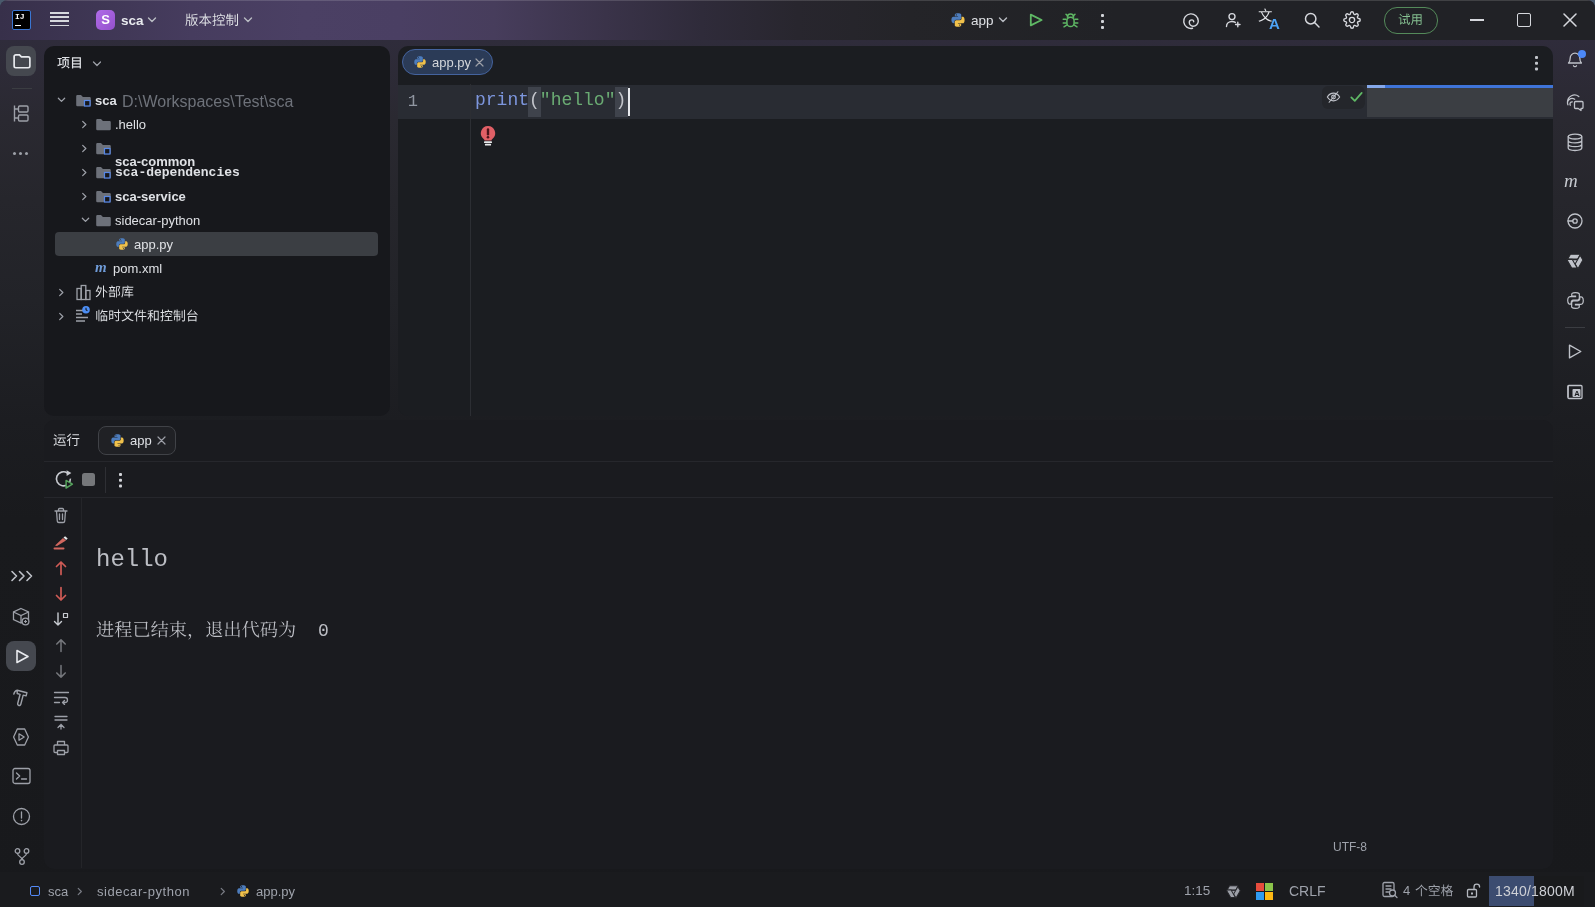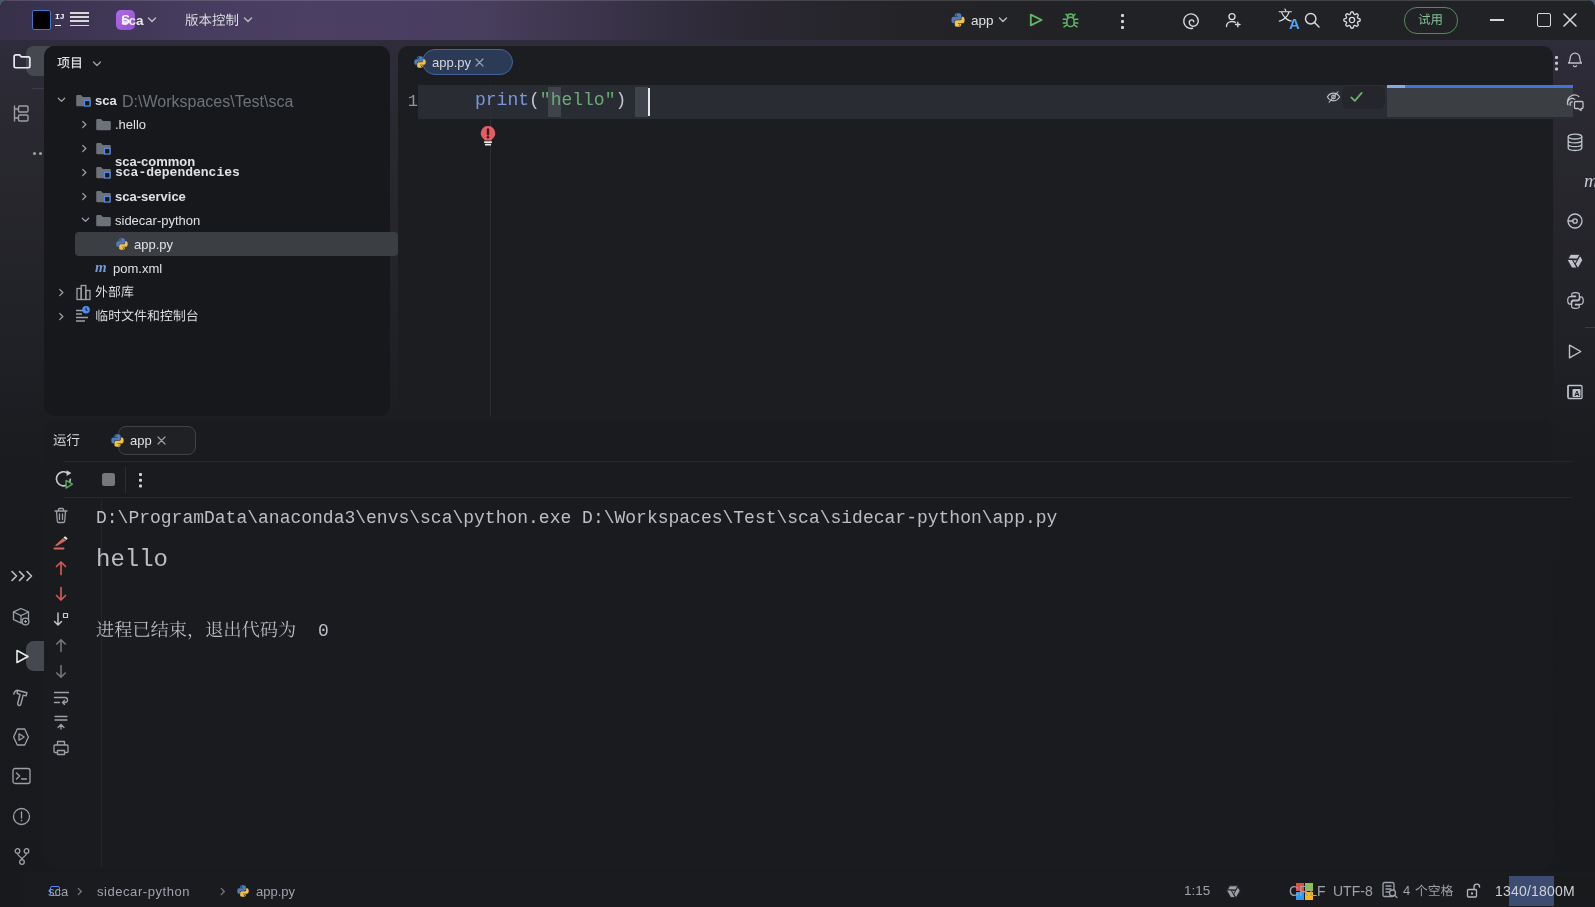--- a/index.html
+++ b/index.html
@@ -1,21 +1,21 @@
 <!DOCTYPE html>
 <html><head><meta charset="utf-8">
 <style>
 html,body{margin:0;padding:0;width:1595px;height:907px;overflow:hidden;background:#49596c;}
 body{font-family:"Liberation Sans",sans-serif;-webkit-font-smoothing:antialiased;}
 #win{position:absolute;inset:0;border-radius:8px 8px 0 0;overflow:hidden;
  background:linear-gradient(180deg,#2f2c3b 40px,#2a2931 120px,#26262c 200px,#222328 300px,#1c1d21 420px,#191a1d 520px,#18191c 907px);}
 #titlebar{position:absolute;left:0;top:0;width:1595px;height:40px;
  background:linear-gradient(90deg,#37304a 0%,#463c5e 12%,#4b4064 19%,#4a3f63 25%,#473d5c 31%,#3a3349 38%,#2f2b3a 44%,#28262e 50%,#242428 57%,#212226 70%,#212226 100%);}
 #titlebar:after{content:"";position:absolute;left:0;top:0;right:0;height:1px;background:rgba(255,255,255,0.14);}
-.abs{position:absolute;margin-left:20px;}
+.abs{position:absolute;}
 .island{position:absolute;border-radius:10px;}
 #proj-island{left:44px;top:46px;width:346px;height:370px;background:#17181c;}
 #edit-island{left:398px;top:46px;width:1155px;height:370px;background:#1b1d21;}
 #run-island{left:44px;top:420px;width:1509px;height:449px;background:#1a1b1f;}
 .t{position:absolute;white-space:pre;}
 svg{display:block;}
 .ic{position:absolute;}
 .mono{font-family:"Liberation Mono",monospace;}
 .cjk{position:absolute;}
 .cjk svg{display:block;}
@@ -417,21 +417,20 @@
 <svg class="ic" style="left:53px;top:690px" width="17" height="15" viewBox="0 0 17 15" fill="none" stroke="#9da0a8" stroke-width="1.3" stroke-linecap="round" stroke-linejoin="round">
       <path d="M1.5 2.5h14M1.5 7.5H12a2.5 2.5 0 0 1 0 5H9.5M11.5 10.5l-2 2 2 2M1.5 12.5h5"></path>
     </svg>
 <svg class="ic" style="left:53px;top:715px" width="16" height="16" viewBox="0 0 16 16" fill="none" stroke="#9da0a8" stroke-width="1.3" stroke-linecap="round">
       <path d="M2 2.5h12M2 6h12M5 13.5l3-3 3 3M8 10.5V15" transform="translate(0,-1)"></path>
     </svg>
 <svg class="ic" style="left:53px;top:740px" width="16" height="16" viewBox="0 0 16 16" fill="none" stroke="#9da0a8" stroke-width="1.3" stroke-linejoin="round">
       <path d="M4.5 5V1.5h7V5M4.5 12.5H2a1 1 0 0 1-1-1V6a1 1 0 0 1 1-1h12a1 1 0 0 1 1 1v5.5a1 1 0 0 1-1 1h-2.5M4.5 10.5h7v4h-7z"></path>
     </svg>
 
-<div class="t mono" style="left:96px;top:508px;font-size:18px;color:#bcbec4;">D:\ProgramData\anaconda3\envs\sca\python.exe D:\Workspaces\Test\sca\sidecar-python\app.py</div>
 <div class="t mono" style="left:96px;top:546px;font-size:24px;color:#bcbec4;">hello</div>
 <div class="cjk" style="left:96px;top:620px;">
       <svg width="200.2" height="22.8" viewBox="0 0 200.20 22.75" style="overflow:visible">
         <path d="M1.8928 1.0555999999999983 1.6744 1.182999999999998C2.4934000000000003 2.1839999999999975 3.5672 3.785599999999997 3.8766000000000003 4.968599999999999C5.1688 5.896799999999997 6.097 3.203199999999997 1.8928 1.0555999999999983ZM15.524600000000001 3.494399999999997 14.7056 4.568199999999997H13.886600000000001V1.546999999999997C14.3598 1.474199999999998 14.5054 1.3103999999999978 14.5418 1.0555999999999983L12.7582 0.8553999999999977V4.568199999999997H9.555V1.5105999999999984C10.01 1.4559999999999977 10.1556 1.2739999999999974 10.2102 1.037399999999998L8.4084 0.8371999999999975V4.568199999999997H6.0242L6.1698 5.1141999999999985H8.4084V8.117199999999997L8.3902 9.063599999999997H5.441800000000001L5.587400000000001 9.609599999999997H8.3538C8.190000000000001 11.666199999999998 7.625800000000001 13.285999999999998 6.2244 14.669199999999998L6.4792000000000005 14.851199999999999C8.463000000000001 13.486199999999998 9.2638 11.775399999999998 9.4822 9.609599999999997H12.7582V15.196999999999997H12.976600000000001C13.413400000000001 15.196999999999997 13.886600000000001 14.923999999999998 13.886600000000001 14.760199999999998V9.609599999999997H17.1626C17.4174 9.609599999999997 17.5994 9.518599999999998 17.6358 9.318399999999997C17.0716 8.735999999999997 16.1252 7.971599999999999 16.1252 7.971599999999999L15.3062 9.063599999999997H13.886600000000001V5.1141999999999985H16.5438C16.7986 5.1141999999999985 16.980600000000003 5.0231999999999974 17.0352 4.822999999999997C16.4528 4.258799999999997 15.524600000000001 3.494399999999997 15.524600000000001 3.494399999999997ZM9.536800000000001 9.063599999999997 9.555 8.117199999999997V5.1141999999999985H12.7582V9.063599999999997ZM3.3488 13.631799999999998C2.548 14.177799999999998 1.3286 15.233399999999998 0.5096 15.815799999999998L1.5834000000000001 17.2172C1.7108 17.089799999999997 1.7654 16.9624 1.6926 16.780399999999997C2.3114 15.888599999999999 3.3488 14.614599999999998 3.7856 14.032199999999998C3.9858000000000002 13.777399999999998 4.167800000000001 13.740999999999998 4.368 14.032199999999998C5.7694 16.4346 7.3528 16.834999999999997 11.302200000000001 16.834999999999997C13.286000000000001 16.834999999999997 14.942200000000001 16.834999999999997 16.616600000000002 16.834999999999997C16.6894 16.307199999999998 16.980600000000003 15.924999999999999 17.544800000000002 15.815799999999998V15.579199999999998C15.4336 15.670199999999998 13.741000000000001 15.670199999999998 11.6844 15.670199999999998C7.8260000000000005 15.670199999999998 6.042400000000001 15.560999999999998 4.6774000000000004 13.558999999999997C4.6046000000000005 13.449799999999998 4.5318000000000005 13.395199999999999 4.4590000000000005 13.376999999999999V7.589399999999998C4.9686 7.516599999999999 5.2234 7.389199999999997 5.3508000000000004 7.243599999999997L3.7856 5.951399999999998L3.0940000000000003 6.879599999999998H0.6916L0.8008000000000001 7.407399999999997H3.3488Z M24.5336 16.234399999999997 24.6792 16.7622H35.5082C35.7448 16.7622 35.9086 16.6712 35.9632 16.489199999999997C35.399 15.924999999999999 34.4162 15.160599999999999 34.4162 15.160599999999999L33.579 16.234399999999997H30.849V13.067599999999999H34.671C34.925799999999995 13.067599999999999 35.1078 12.976599999999998 35.162400000000005 12.794599999999999C34.58 12.248599999999998 33.67 11.520599999999998 33.67 11.520599999999998L32.851 12.539799999999998H30.849V9.718799999999998H34.962199999999996C35.217 9.718799999999998 35.3808 9.627799999999997 35.4354 9.427599999999998C34.853 8.881599999999999 33.9248 8.135399999999997 33.9248 8.135399999999997L33.0876 9.190999999999999H25.589199999999998L25.7348 9.718799999999998H29.6478V12.539799999999998H25.7348L25.8804 13.067599999999999H29.6478V16.234399999999997ZM26.4264 2.001999999999997V7.862399999999997H26.5902C27.0816 7.862399999999997 27.573 7.589399999999998 27.573 7.480199999999998V6.879599999999998H33.0512V7.643999999999998H33.2332C33.6336 7.643999999999998 34.216 7.3527999999999984 34.2342 7.243599999999997V2.7117999999999984C34.561800000000005 2.657199999999998 34.8348 2.511599999999998 34.944 2.365999999999998L33.5244 1.3103999999999978L32.9056 2.001999999999997H27.664L26.4264 1.4377999999999975ZM27.573 6.333599999999997V2.529799999999998H33.0512V6.333599999999997ZM24.2606 0.7825999999999969C23.132199999999997 1.546999999999997 20.839 2.602599999999997 18.928 3.1485999999999983L19.019 3.4579999999999984C19.9836 3.330599999999997 21.0028 3.130399999999998 21.949199999999998 2.9119999999999973V6.0787999999999975H18.928L19.0736 6.6065999999999985H21.7308C21.1666 9.081799999999998 20.183799999999998 11.593399999999999 18.746 13.486199999999998L18.982599999999998 13.740999999999998C20.2202 12.557999999999998 21.203 11.192999999999998 21.949199999999998 9.664199999999997V17.417399999999997H22.1312C22.6954 17.417399999999997 23.114 17.107999999999997 23.114 17.017V8.135399999999997C23.7146 8.808799999999998 24.351599999999998 9.736999999999998 24.5336 10.501399999999997C25.6438 11.338599999999998 26.572 9.081799999999998 23.114 7.680399999999997V6.6065999999999985H25.4982C25.753 6.6065999999999985 25.935 6.515599999999997 25.9714 6.315399999999999C25.4436 5.787599999999998 24.57 5.077799999999998 24.57 5.077799999999998L23.787399999999998 6.0787999999999975H23.114V2.6207999999999974C23.787399999999998 2.438799999999997 24.387999999999998 2.238599999999998 24.8794 2.0565999999999978C25.3162 2.1839999999999975 25.6256 2.1657999999999973 25.7894 2.001999999999997Z M38.0926 2.3477999999999977 38.2564 2.893799999999997H49.8316V7.789599999999998H40.385799999999996V5.696599999999998C40.7862 5.641999999999998 40.931799999999996 5.4781999999999975 40.986399999999996 5.223399999999998L39.184599999999996 5.041399999999998V14.760199999999998C39.184599999999996 16.3618 40.294799999999995 16.834999999999997 42.4242 16.834999999999997H49.5404C52.689 16.834999999999997 53.4898 16.4346 53.4898 15.815799999999998C53.4898 15.560999999999998 53.2896 15.469999999999999 52.6526 15.287999999999998L52.6344 11.884599999999999H52.416C52.2158 12.976599999999998 51.8336 14.559999999999999 51.597 15.051399999999997C51.324 15.615599999999999 50.8144 15.706599999999998 49.4494 15.706599999999998H42.315C41.0774 15.706599999999998 40.385799999999996 15.542799999999998 40.385799999999996 14.796599999999998V8.317399999999997H49.8316V9.791599999999999H50.0136C50.414 9.791599999999999 51.0328 9.500399999999999 51.051 9.372999999999998V3.184999999999997C51.4514 3.112199999999998 51.7608 2.9301999999999975 51.9064 2.7663999999999973L50.323 1.5833999999999975L49.6314 2.3477999999999977Z M55.3462 14.760199999999998 56.147 16.38C56.329 16.307199999999998 56.4746 16.1616 56.5292 15.924999999999999C58.968 14.869399999999999 60.788000000000004 13.941199999999998 62.062000000000005 13.231399999999997L61.989200000000004 12.976599999999998C59.3138 13.777399999999998 56.583800000000004 14.505399999999998 55.3462 14.760199999999998ZM60.3694 1.692599999999997 58.6222 0.8735999999999979C58.1126 2.238599999999998 56.7476 4.804799999999998 55.6556 5.878599999999997C55.5282 5.951399999999998 55.1824 6.042399999999997 55.1824 6.042399999999997L55.8194 7.662199999999999C55.9286 7.625799999999998 56.037800000000004 7.552999999999997 56.147 7.407399999999997C57.184400000000004 7.134399999999998 58.2218 6.8249999999999975 59.022600000000004 6.588399999999998C58.0398 8.044399999999998 56.7658 9.609599999999997 55.7102 10.464999999999998C55.5646 10.574199999999998 55.1824 10.665199999999999 55.1824 10.665199999999999L55.8376 12.284999999999998C55.9468 12.248599999999998 56.074200000000005 12.175799999999999 56.1652 12.030199999999997C58.440200000000004 11.356799999999998 60.515 10.592399999999998 61.6616 10.210199999999997L61.607 9.918999999999997C59.659600000000005 10.228399999999997 57.7486 10.501399999999997 56.4382 10.683399999999999C58.2582 9.2092 60.278400000000005 7.043399999999998 61.334 5.532799999999998C61.6798 5.6237999999999975 61.9346 5.496399999999998 62.025600000000004 5.350799999999998L60.3876 4.313399999999998C60.151 4.786599999999998 59.8234 5.387199999999998 59.4048 6.0059999999999985C58.2218 6.0787999999999975 57.0752 6.115199999999998 56.238 6.133399999999998C57.512 4.950399999999998 58.9134 3.2213999999999974 59.696 1.9655999999999967C60.0782 2.0201999999999973 60.2966 1.8563999999999972 60.3694 1.692599999999997ZM63.991200000000006 15.542799999999998V11.229399999999998H69.524V15.542799999999998ZM62.8628 10.119199999999998V17.453799999999998H63.0448C63.6454 17.453799999999998 63.991200000000006 17.198999999999998 63.991200000000006 17.089799999999997V16.0888H69.524V17.3446H69.706C70.25200000000001 17.3446 70.707 17.071599999999997 70.707 16.9988V11.320399999999998C71.071 11.265799999999999 71.253 11.156599999999997 71.38040000000001 11.011L70.07000000000001 9.991799999999998L69.46940000000001 10.7016H64.2096ZM70.7798 3.2213999999999974 69.9426 4.2769999999999975H67.4128V1.4923999999999982C67.8678 1.4195999999999973 68.0498 1.2557999999999971 68.0862 0.9827999999999975L66.248 0.8007999999999971V4.2769999999999975H61.5706L61.7162 4.804799999999998H66.248V8.117199999999997H62.3714L62.517 8.663199999999998H71.2894C71.5442 8.663199999999998 71.708 8.572199999999999 71.7626 8.371999999999998C71.1802 7.825999999999997 70.2156 7.079799999999997 70.2156 7.079799999999997L69.3966 8.117199999999997H67.4128V4.804799999999998H71.87180000000001C72.09020000000001 4.804799999999998 72.2722 4.713799999999997 72.3268 4.5135999999999985C71.7444 3.9675999999999974 70.7798 3.2213999999999974 70.7798 3.2213999999999974Z M76.076 5.951399999999998V11.538799999999998H76.258C76.7676 11.538799999999998 77.2772 11.265799999999999 77.2772 11.138399999999997V10.555999999999997H80.444C78.93339999999999 12.903799999999999 76.4036 15.142399999999999 73.45519999999999 16.598399999999998L73.6554 16.889599999999998C76.7858 15.670199999999998 79.443 13.831999999999997 81.2448 11.575199999999999V17.435599999999997H81.4814C81.9182 17.435599999999997 82.446 17.126199999999997 82.446 16.9442V10.555999999999997H82.4642C83.9748 13.285999999999998 86.59559999999999 15.506399999999998 89.1982 16.7258C89.3802 16.1616 89.7988 15.797599999999997 90.3084 15.724799999999998L90.34479999999999 15.524599999999998C87.7058 14.669199999999998 84.63 12.776399999999999 82.9192 10.555999999999997H86.5046V11.411399999999997H86.70479999999999C87.1052 11.411399999999997 87.7058 11.138399999999997 87.724 11.011V6.715799999999998C88.0698 6.642999999999997 88.36099999999999 6.497399999999997 88.4884 6.351799999999997L86.996 5.223399999999998L86.3408 5.951399999999998H82.446V3.8401999999999976H89.5804C89.8534 3.8401999999999976 90.0172 3.7491999999999983 90.0718 3.5489999999999977C89.4166 2.966599999999998 88.3792 2.1839999999999975 88.3792 2.1839999999999975L87.4692 3.3123999999999985H82.446V1.474199999999998C82.901 1.401399999999997 83.0466 1.2193999999999967 83.10119999999999 0.9645999999999972L81.2448 0.7643999999999966V3.3123999999999985H73.7828L73.9466 3.8401999999999976H81.2448V5.951399999999998H77.3682L76.076 5.368999999999998ZM81.2448 10.028199999999998H77.2772V6.479199999999997H81.2448ZM82.446 10.028199999999998V6.479199999999997H86.5046V10.028199999999998Z M94.276 16.489199999999997C93.5298 16.216199999999997 92.638 15.906799999999999 92.638 14.978599999999998C92.638 14.396199999999999 93.0748 13.868399999999998 93.821 13.868399999999998C94.6764 13.868399999999998 95.1678 14.5964 95.1678 15.579199999999998C95.1678 16.926 94.5672 18.673199999999998 92.6744 19.583199999999998L92.3832 19.1282C93.7846 18.345599999999997 94.2032 17.2718 94.276 16.489199999999997Z M111.2566 1.0737999999999968 111.0382 1.2011999999999983C111.839 2.2021999999999977 112.8764 3.785599999999997 113.1858 4.968599999999999C114.47800000000001 5.914999999999997 115.388 3.2213999999999974 111.2566 1.0737999999999968ZM117.4992 14.414399999999999C119.28280000000001 13.577199999999998 120.8844 12.667199999999998 121.7034 12.230399999999998L121.61240000000001 11.957399999999998C120.302 12.394199999999998 118.9916 12.794599999999999 117.9542 13.104V8.080799999999998H123.2504V8.717799999999997H123.4324C123.8328 8.717799999999997 124.397 8.426599999999997 124.4152 8.317399999999997V2.6389999999999976C124.7792 2.5661999999999967 125.0704 2.438799999999997 125.1978 2.293199999999997L123.7418 1.1465999999999976L123.0684 1.8927999999999976H118.04520000000001L116.80760000000001 1.3467999999999982V12.758199999999999C116.80760000000001 13.085799999999999 116.7348 13.194999999999999 116.20700000000001 13.577199999999998L117.2262 14.796599999999998C117.3172 14.723799999999999 117.4264 14.5964 117.4992 14.414399999999999ZM117.9542 2.4205999999999968H123.2504V4.677399999999997H117.9542ZM117.9542 7.534799999999997V5.205199999999998H123.2504V7.534799999999997ZM119.1918 9.227399999999998 118.9916 9.427599999999998C120.9026 10.628799999999998 123.59620000000001 12.830999999999998 124.4516 14.541799999999999C125.6528 15.160599999999999 126.0896 13.267799999999998 123.0684 11.174799999999998C123.9056 10.683399999999999 124.9066 10.064599999999999 125.50720000000001 9.664199999999997C125.8712 9.773399999999999 126.035 9.718799999999998 126.126 9.573199999999998L124.67 8.517599999999998C124.1786 9.154599999999999 123.3596 10.173799999999998 122.7044 10.919999999999998C121.8126 10.355799999999999 120.6478 9.773399999999999 119.1918 9.227399999999998ZM112.8764 13.740999999999998C112.11200000000001 14.286999999999999 110.94720000000001 15.324399999999999 110.1464 15.870399999999998L111.2202 17.2354C111.3476 17.126199999999997 111.384 16.9806 111.3294 16.816799999999997C111.9118 15.961399999999998 112.931 14.705599999999999 113.3314 14.141399999999997C113.5316 13.904799999999998 113.6954 13.868399999999998 113.91380000000001 14.141399999999997C115.3516 16.4164 116.935 16.889599999999998 120.62960000000001 16.889599999999998C122.5406 16.889599999999998 124.1422 16.889599999999998 125.78020000000001 16.889599999999998C125.85300000000001 16.3618 126.14420000000001 15.979599999999998 126.6538 15.870399999999998V15.633799999999999C124.61540000000001 15.724799999999998 122.9774 15.724799999999998 120.9936 15.742999999999999C117.4264 15.742999999999999 115.6246 15.524599999999998 114.205 13.668199999999999C114.1322 13.577199999999998 114.0594 13.504399999999999 113.98660000000001 13.486199999999998V7.680399999999997C114.4962 7.607599999999998 114.751 7.480199999999998 114.8784 7.334599999999998L113.31320000000001 6.042399999999997L112.60340000000001 6.9705999999999975H110.20100000000001L110.31020000000001 7.498399999999998H112.8764Z M144.1258 10.009999999999998 142.3058 9.8098V15.306199999999999H137.0278V8.262799999999999H141.41400000000002V9.190999999999999H141.63240000000002C142.0692 9.190999999999999 142.5788 8.954399999999998 142.5788 8.826999999999998V3.112199999999998C143.0156 3.057599999999997 143.1976 2.893799999999997 143.234 2.657199999999998L141.41400000000002 2.456999999999997V7.716799999999997H137.0278V1.5651999999999973C137.4828 1.4923999999999982 137.6284 1.328599999999998 137.683 1.0737999999999968L135.8266 0.8553999999999977V7.716799999999997H131.5678V3.057599999999997C132.132 2.984799999999998 132.2958 2.839199999999998 132.3322 2.6207999999999974L130.4212 2.438799999999997V7.643999999999998C130.221 7.753199999999998 130.0208 7.898799999999998 129.8934 8.026199999999998L131.24020000000002 8.954399999999998L131.6952 8.262799999999999H135.8266V15.306199999999999H130.6942V10.337599999999998C131.24020000000002 10.264799999999997 131.404 10.119199999999998 131.4404 9.900799999999997L129.5294 9.718799999999998V15.215199999999998C129.32920000000001 15.324399999999999 129.12900000000002 15.488199999999999 129.0016 15.615599999999999L130.3666 16.561999999999998L130.82160000000002 15.833999999999998H142.3058V17.2536H142.5242C142.9792 17.2536 143.47060000000002 17.017 143.47060000000002 16.871399999999998V10.483199999999998C143.9256 10.428599999999998 144.0894 10.264799999999997 144.1258 10.009999999999998Z M158.1944 1.4377999999999975 157.9942 1.5833999999999975C158.7404 2.1657999999999973 159.6868 3.1667999999999967 160.0326 3.931199999999997C161.32479999999998 4.640999999999998 162.071 2.147599999999997 158.1944 1.4377999999999975ZM155.2278 0.9827999999999975C155.2278 2.966599999999998 155.337 4.8775999999999975 155.60999999999999 6.661199999999997L151.1692 7.152599999999998L151.3512 7.662199999999999L155.6828 7.170799999999998C156.3562 11.247599999999998 157.8486 14.614599999999998 160.6696 16.598399999999998C161.5614 17.2536 162.6898 17.763199999999998 163.1084 17.162599999999998C163.2722 16.9624 163.2176 16.6712 162.6534 15.979599999999998L162.9628 13.249599999999997L162.74439999999998 13.194999999999999C162.5078 13.922999999999998 162.1438 14.832999999999998 161.9072 15.269799999999998C161.7616 15.615599999999999 161.6342 15.615599999999999 161.3066 15.360799999999998C158.7586 13.722799999999998 157.44819999999999 10.574199999999998 156.9022 7.043399999999998L162.6352 6.388199999999998C162.89 6.369999999999997 163.072 6.242599999999998 163.09019999999998 6.024199999999997C162.435 5.587399999999997 161.3612 4.913999999999998 161.3612 4.913999999999998L160.5968 6.096999999999998L156.81119999999999 6.515599999999997C156.611 4.968599999999999 156.51999999999998 3.348799999999997 156.5382 1.7471999999999976C156.9932 1.6743999999999968 157.15699999999998 1.4559999999999977 157.1934 1.237599999999997ZM150.5686 0.7643999999999966C149.5676 4.2769999999999975 147.8568 7.844199999999997 146.2188 10.064599999999999L146.49179999999998 10.228399999999997C147.40179999999998 9.354799999999997 148.2754 8.299199999999999 149.0762 7.097999999999997V17.435599999999997H149.31279999999998C149.786 17.435599999999997 150.2592 17.126199999999997 150.2774 17.0352V6.206199999999997C150.605 6.151599999999998 150.787 6.042399999999997 150.8598 5.878599999999997L150.02259999999998 5.569199999999999C150.696 4.386199999999997 151.29659999999998 3.0939999999999976 151.8062 1.7653999999999979C152.2248 1.783599999999998 152.4432 1.619799999999998 152.516 1.401399999999997Z M177.46820000000002 11.374999999999998 176.66740000000001 12.412399999999998H171.1892L171.3348 12.958399999999997H178.45100000000002C178.7058 12.958399999999997 178.88780000000003 12.867399999999998 178.9242 12.667199999999998C178.37820000000002 12.121199999999998 177.46820000000002 11.374999999999998 177.46820000000002 11.374999999999998ZM175.1022 3.9675999999999974 173.3732 3.5307999999999975C173.28220000000002 4.8775999999999975 172.9182 7.552999999999997 172.64520000000002 9.136399999999998C172.3904 9.2092 172.1174 9.336599999999997 171.9172 9.463999999999999L173.20940000000002 10.464999999999998L173.79180000000002 9.846199999999998H179.57940000000002C179.4156 13.358799999999999 179.0516 15.433599999999998 178.5602 15.870399999999998C178.37820000000002 16.016 178.23260000000002 16.0524 177.9232 16.0524C177.5774 16.0524 176.449 15.961399999999998 175.7756 15.906799999999999L175.75740000000002 16.216199999999997C176.358 16.3254 176.995 16.470999999999997 177.2134 16.653C177.46820000000002 16.834999999999997 177.54100000000003 17.144399999999997 177.54100000000003 17.453799999999998C178.23260000000002 17.453799999999998 178.86960000000002 17.2718 179.30640000000002 16.871399999999998C180.07080000000002 16.1616 180.5258 13.922999999999998 180.6896 9.973599999999998C181.05360000000002 9.937199999999997 181.27200000000002 9.846199999999998 181.3994 9.700599999999998L180.07080000000002 8.590399999999999L179.4156 9.318399999999997H178.57840000000002C178.8514 7.188999999999998 179.1062 4.185999999999998 179.21540000000002 2.584399999999997C179.57940000000002 2.5479999999999983 179.8888 2.456999999999997 180.01620000000003 2.293199999999997L178.57840000000002 1.1465999999999976L177.9778 1.8563999999999972H171.88080000000002L172.0446 2.384199999999998H178.1234C177.996 4.258799999999997 177.74120000000002 7.079799999999997 177.4136 9.318399999999997H173.71900000000002C173.99200000000002 7.825999999999997 174.3014 5.641999999999998 174.41060000000002 4.331599999999998C174.84740000000002 4.349799999999998 175.0294 4.167799999999998 175.1022 3.9675999999999974ZM167.3854 14.177799999999998V8.535799999999998H169.6604V14.177799999999998ZM170.4794 1.546999999999997 169.6422 2.584399999999997H164.60080000000002L164.74640000000002 3.112199999999998H167.3308C166.803 6.187999999999997 165.85660000000001 9.372999999999998 164.3642 11.793599999999998L164.6372 11.993799999999998C165.256 11.247599999999998 165.80200000000002 10.428599999999998 166.29340000000002 9.573199999999998V16.7622H166.4754C167.0214 16.7622 167.3854 16.470999999999997 167.3854 16.3618V14.705599999999999H169.6604V15.961399999999998H169.8424C170.2064 15.961399999999998 170.75240000000002 15.724799999999998 170.7706 15.615599999999999V8.735999999999997C171.1346 8.663199999999998 171.4258 8.535799999999998 171.53500000000003 8.390199999999997L170.11540000000002 7.298199999999998L169.47840000000002 7.989799999999997H167.6038L167.167 7.8077999999999985C167.804 6.333599999999997 168.27720000000002 4.768399999999998 168.5866 3.112199999999998H171.53500000000003C171.7898 3.112199999999998 171.9718 3.0211999999999968 172.02640000000002 2.820999999999998C171.4258 2.274999999999997 170.4794 1.546999999999997 170.4794 1.546999999999997Z M191.9918 8.426599999999997 191.7734 8.553999999999998C192.6106 9.554999999999998 193.557 11.192999999999998 193.6662 12.466999999999999C194.9766 13.613599999999998 196.1778 10.610599999999998 191.9918 8.426599999999997ZM185.3306 1.4377999999999975 185.1304 1.5833999999999975C185.9676 2.384199999999998 187.005 3.7673999999999968 187.2052 4.859399999999997C188.5156 5.842199999999998 189.5348 3.0211999999999968 185.3306 1.4377999999999975ZM191.8644 1.4923999999999982C192.3194 1.4377999999999975 192.465 1.237599999999997 192.5014 0.9827999999999975L190.5176 0.7825999999999969C190.5176 2.438799999999997 190.5176 4.113199999999997 190.3356 5.769399999999997H183.2194L183.3832 6.297199999999998H190.2628C189.735 10.155599999999998 188.0606 13.904799999999998 182.7826 17.017L183.0192 17.3446C189.189 14.323399999999998 190.9726 10.301199999999998 191.555 6.297199999999998H197.2516C197.0332 10.774399999999998 196.6146 14.942199999999998 195.8684 15.615599999999999C195.6318 15.833999999999998 195.468 15.852199999999998 195.0312 15.852199999999998C194.558 15.852199999999998 192.7744 15.706599999999998 191.7188 15.579199999999998L191.7006 15.906799999999999C192.6288 16.0524 193.7026 16.270799999999998 194.0666 16.507399999999997C194.376 16.7076 194.467 17.017 194.467 17.3628C195.468 17.3628 196.2506 17.126199999999997 196.7966 16.525599999999997C197.7612 15.524599999999998 198.2708 11.320399999999998 198.4528 6.4609999999999985C198.8714 6.424599999999998 199.0898 6.315399999999999 199.2354 6.187999999999997L197.7976 4.968599999999999L197.0696 5.769399999999997H191.6096C191.7916 4.313399999999998 191.828 2.875599999999997 191.8644 1.4923999999999982Z" fill="#bcbec4"></path>
       </svg>
     </div>
 <div class="t mono" style="left:318px;top:621px;font-size:18px;color:#bcbec4;">0</div>
 
 
 <div class="abs" style="left:0px;top:872px;width:1595px;height:35px;background:#1a1b1e;"></div>
@@ -452,21 +451,21 @@
 <svg class="ic" style="left:1225px;top:883px" width="17" height="17" viewBox="0 0 20 20" fill="#9da0a8" stroke="#9da0a8">
       <use href="#recycle"></use>
     </svg>
 <div class="abs" style="left:1256px;top:883px;width:17px;height:17px;">
  <div class="abs" style="left:0;top:0;width:8px;height:8px;background:#e64c3d;"></div>
  <div class="abs" style="left:9px;top:0;width:8px;height:8px;background:#8bc34a;"></div>
  <div class="abs" style="left:0;top:9px;width:8px;height:8px;background:#2f9bf2;"></div>
  <div class="abs" style="left:9px;top:9px;width:8px;height:8px;background:#fdb813;"></div>
 </div>
 <div class="t" style="left:1289px;top:883px;color:#9ea2ab;font-size:14px;">CRLF</div>
-<div class="t" style="left:1333px;top:883px;color:#9ea2ab;font-size:14px;">UTF-8</div>
+<div class="t" style="left:1333px;top:840px;color:#9ea2ab;font-size:12px;">UTF-8</div>
 <svg class="ic" style="left:1381px;top:881px" width="17" height="18" viewBox="0 0 17 18" fill="none" stroke="#9ea2ab" stroke-width="1.3" stroke-linecap="round">
       <rect x="2" y="1.5" width="11" height="14" rx="1.5"></rect>
       <path d="M5 5h5M5 8h5M5 11h2.5"></path>
       <circle cx="11.5" cy="12" r="3" fill="#1a1b1e"></circle>
       <path d="M13.7 14.2 16 16.5"></path>
     </svg>
 <div class="t" style="left:1403px;top:883px;color:#9ea2ab;font-size:13px;">4 </div>
 <div class="cjk" style="left:1415px;top:884px;">
       <svg width="38.4" height="16.0" viewBox="0 0 38.40 16.00" style="overflow:visible">
         <path d="M5.888 4.275200000000001V12.275200000000002H6.8864V4.275200000000001ZM6.4768 0.4992000000000001C5.1968000000000005 2.636800000000001 2.8672 4.505600000000001 0.448 5.555200000000001C0.7168 5.7856000000000005 0.9984000000000001 6.1568000000000005 1.1648 6.438400000000001C3.136 5.478400000000001 5.0304 3.9936000000000007 6.412800000000001 2.2272C8.1152 4.224000000000001 9.8048 5.452800000000001 11.699200000000001 6.451200000000001C11.8528 6.144000000000001 12.1472 5.7856000000000005 12.4032 5.580800000000001C10.432 4.620800000000001 8.6144 3.417600000000001 6.976 1.459200000000001L7.3344000000000005 0.8960000000000008Z M20.0192 4.3904000000000005C21.324800000000003 5.0688 23.065600000000003 6.080000000000001 23.9232 6.694400000000001L24.563200000000002 5.952000000000001C23.654400000000003 5.3504000000000005 21.888 4.3904000000000005 20.620800000000003 3.750400000000001ZM17.715200000000003 3.7120000000000006C16.7296 4.569600000000001 15.3984 5.440000000000001 13.888000000000002 5.977600000000001L14.4512 6.8096000000000005C15.9488 6.169600000000001 17.3568 5.1968000000000005 18.3808 4.300800000000001ZM13.7856 10.982400000000002V11.852800000000002H24.6656V10.982400000000002H19.6864V7.7440000000000015H23.36V6.873600000000001H15.1296V7.7440000000000015H18.6752V10.982400000000002ZM18.2272 0.716800000000001C18.432000000000002 1.1264000000000003 18.6752 1.6384000000000007 18.854400000000002 2.0736000000000008H13.7728V4.966400000000001H14.72V2.956800000000001H23.6672V4.646400000000001H24.6528V2.0736000000000008H20.032C19.84 1.6000000000000014 19.5072 0.9344000000000001 19.2256 0.43520000000000003Z M32.96 2.7264H35.7632C35.379200000000004 3.532800000000001 34.8544 4.275200000000001 34.24 4.9152000000000005C33.625600000000006 4.288000000000001 33.152 3.6224000000000007 32.806400000000004 2.9696000000000016ZM28.1856 0.5120000000000005V3.2512000000000008H26.265600000000003V4.160000000000001H28.070400000000003C27.6736 5.926400000000001 26.816000000000003 7.936000000000001 25.9584 9.024000000000001C26.1248 9.241600000000002 26.368000000000002 9.612800000000002 26.457600000000003 9.8688C27.0976 9.024000000000001 27.712000000000003 7.628800000000001 28.1856 6.182400000000001V12.275200000000002H29.0944V5.824000000000001C29.491200000000003 6.387200000000001 29.9392 7.078400000000001 30.144000000000002 7.436800000000001L30.720000000000002 6.707200000000001C30.489600000000003 6.3744000000000005 29.44 5.107200000000001 29.0944 4.723200000000001V4.160000000000001H30.553600000000003L30.2464 4.416C30.464000000000002 4.569600000000001 30.8352 4.902400000000001 31.001600000000003 5.0688C31.4368 4.684800000000001 31.872 4.224000000000001 32.2688 3.7120000000000006C32.6144 4.313600000000001 33.062400000000004 4.928000000000001 33.6128 5.5040000000000004C32.5248 6.438400000000001 31.2448 7.129600000000001 29.9648 7.539200000000001C30.1568 7.731200000000001 30.400000000000002 8.0896 30.5152 8.32C30.848000000000003 8.192 31.1808 8.064 31.513600000000004 7.910400000000001V12.3008H32.409600000000005V11.7376H35.9808V12.249600000000001H36.9152V7.808000000000002L37.504000000000005 8.038400000000001C37.644800000000004 7.795200000000001 37.9136 7.424000000000001 38.1056 7.232000000000001C36.8384 6.848000000000001 35.7632 6.246400000000001 34.8928 5.516800000000001C35.7888 4.582400000000001 36.5184 3.4560000000000004 36.979200000000006 2.137600000000001L36.3776 1.8559999999999999L36.1984 1.894400000000001H33.4336C33.638400000000004 1.523200000000001 33.8176 1.1392000000000007 33.9712 0.7424L33.0496 0.4992000000000001C32.5504 1.8048000000000002 31.718400000000003 3.0592000000000006 30.7584 3.968000000000001V3.2512000000000008H29.0944V0.5120000000000005ZM32.409600000000005 10.892800000000001V8.422400000000001H35.9808V10.892800000000001ZM32.1408 7.590400000000001C32.896 7.193600000000001 33.6 6.707200000000001 34.2528 6.131200000000001C34.88 6.681600000000001 35.6096 7.1808000000000005 36.4416 7.590400000000001Z" fill="#9ea2ab"></path>

